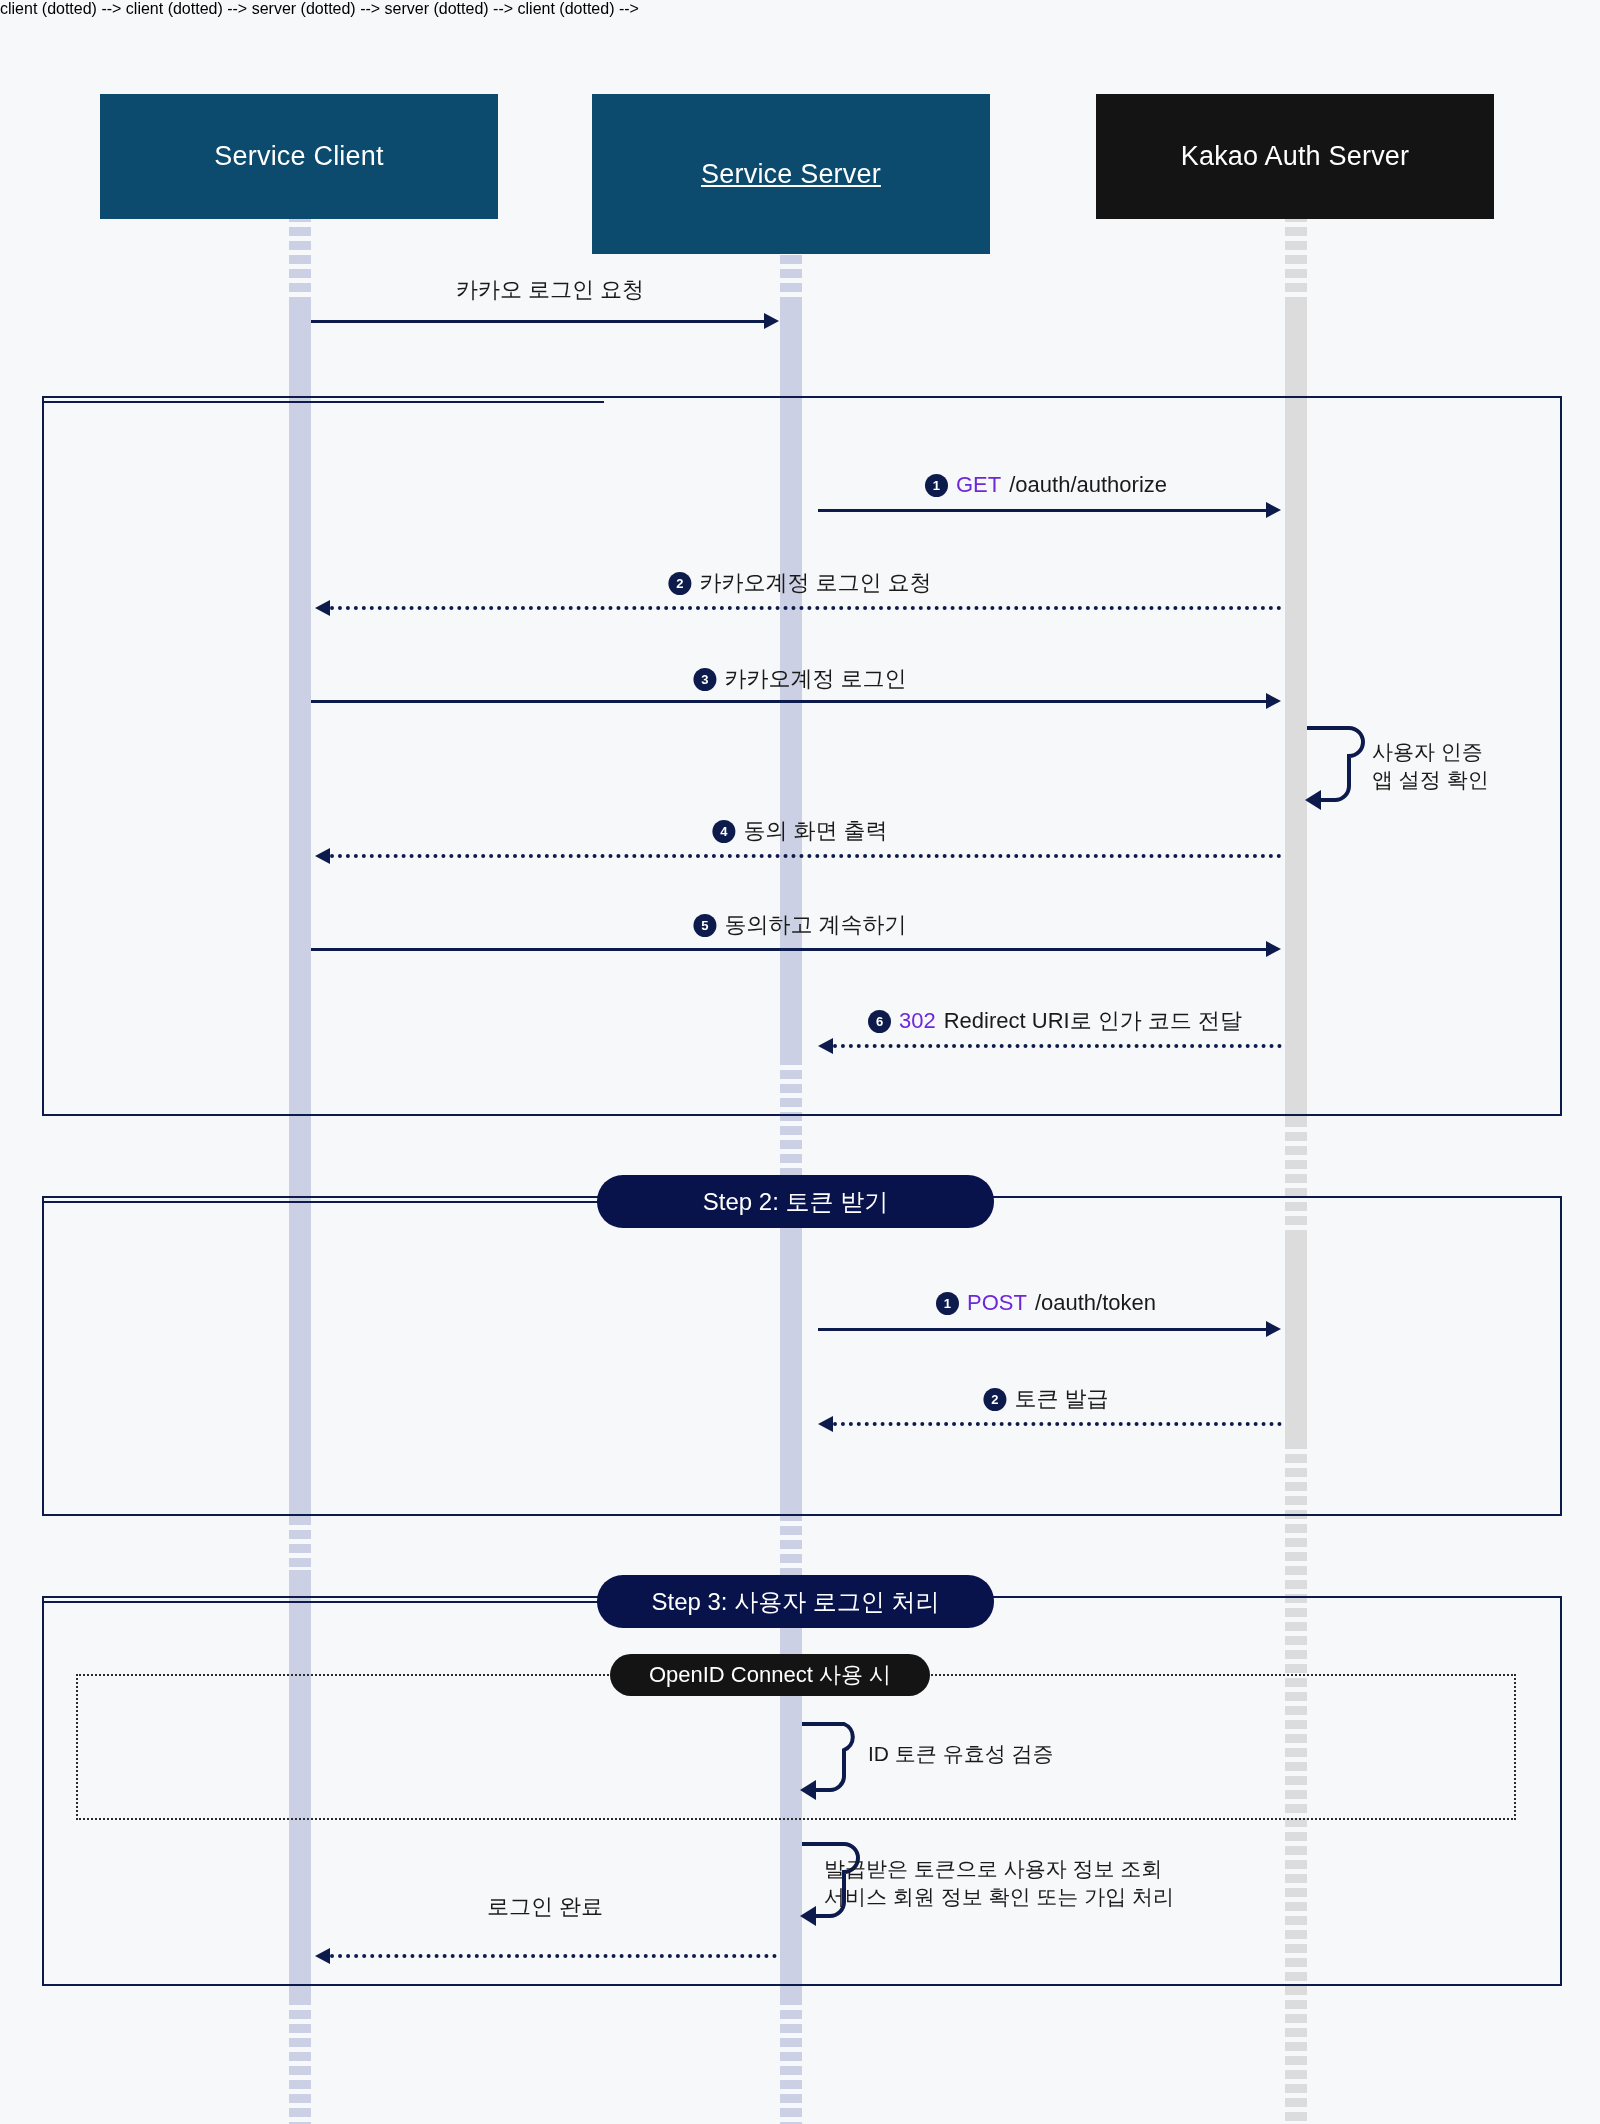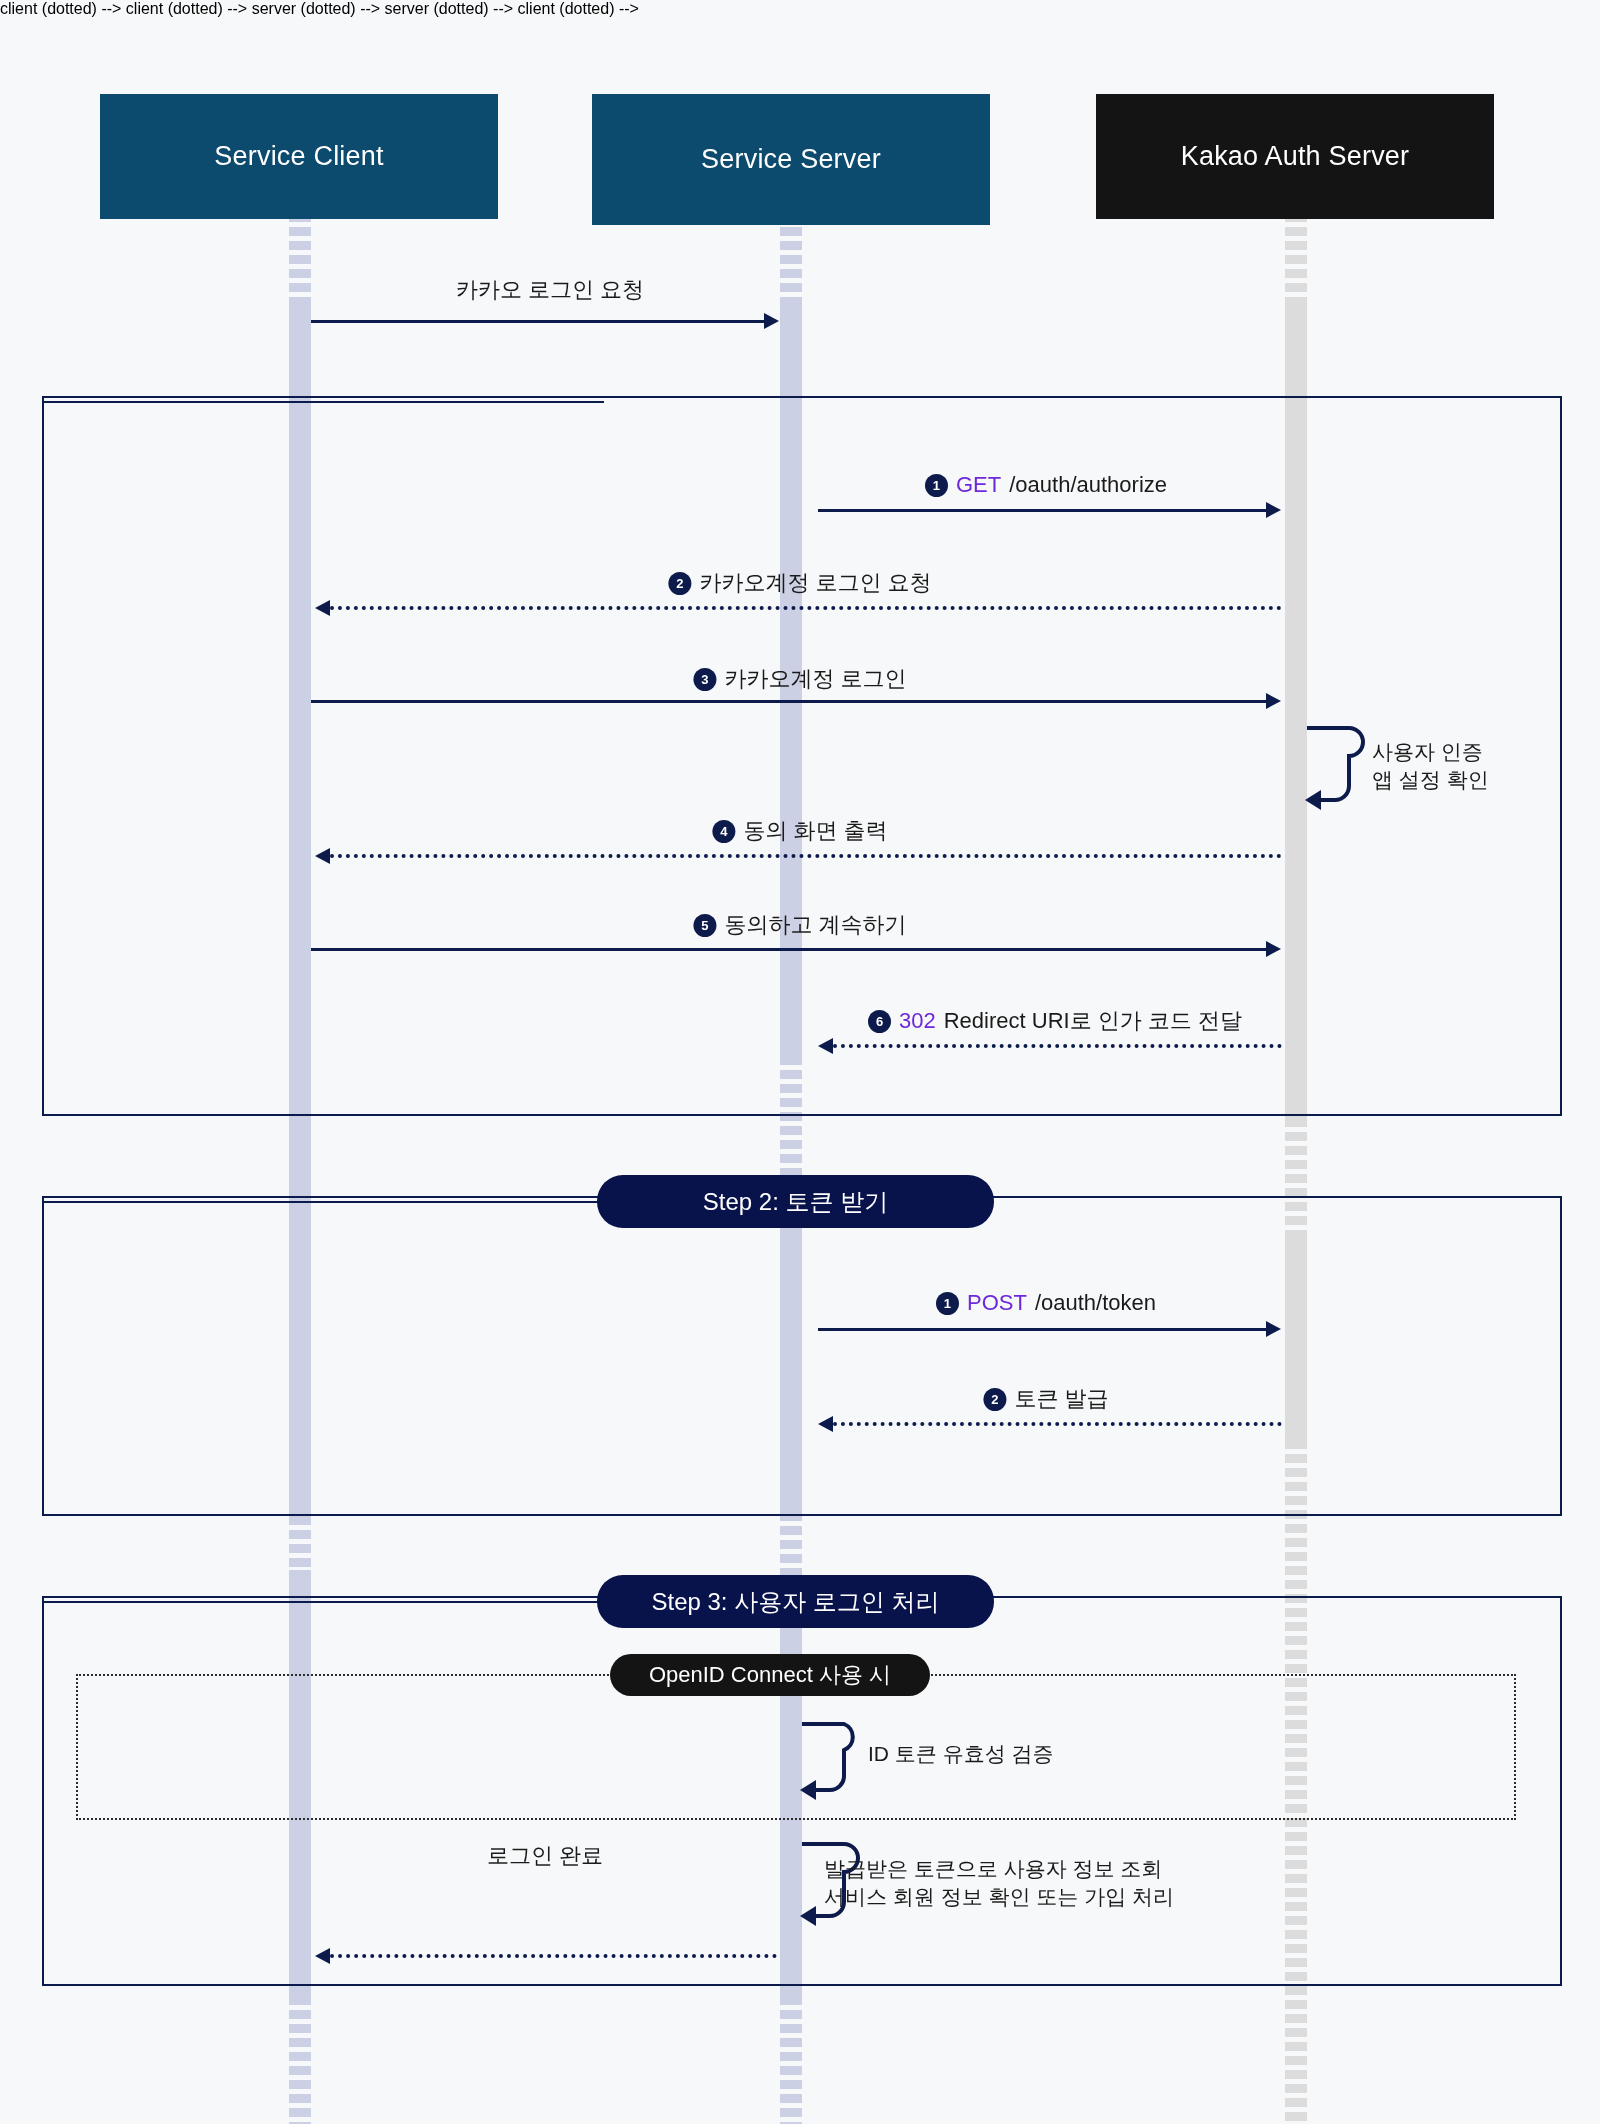--- a/index.html
+++ b/index.html
@@ -137,21 +137,21 @@
   <div class="ll-dashes-gray" style="left:1285px;top:213px;height:97px;"></div>
   <div class="lifeline ll-gray" style="left:1285px;top:300px;height:822px;"></div>
   <div class="ll-dashes-gray" style="left:1285px;top:1118px;height:120px;"></div>
   <div class="lifeline ll-gray" style="left:1285px;top:1234px;height:210px;"></div>
   <div class="ll-dashes-gray" style="left:1285px;top:1440px;height:684px;"></div>
 
   
   <div class="actor actor-navy" style="left:100px;top:94px;width:398px;height:125px;">
     <span>Service Client</span>
   </div>
-  <div class="actor actor-navy" style="left:592px;top:94px;width:398px;height:131px;">
+  <div class="actor actor-navy" style="left:592px;top:94px;width:398px;height:160px;text-decoration:underline;">
     <span>Service Server</span>
   </div>
   <div class="actor actor-black" style="left:1096px;top:94px;width:398px;height:125px;">
     <span>Kakao Auth Server</span>
   </div>
 
   
   <div class="msg-label" style="left:550px;top:275px;">
     <span class="lbl-plain">카카오 로그인 요청</span>
   </div>
@@ -278,19 +278,19 @@
       <path d="M2 6 H44 A14 14 0 0 1 44 34 V64 A14 14 0 0 1 30 78 H16" fill="none" stroke="#0d1b4c" stroke-width="4"></path>
       <polygon points="16,68 16,88 0,78" fill="#0d1b4c"></polygon>
     </svg>
   </div>
   <div class="note" style="left:824px;top:1855px;">
     <div>발급받은 토큰으로 사용자 정보 조회</div>
     <div>서비스 회원 정보 확인 또는 가입 처리</div>
   </div>
 
    client (dotted) --&gt;
-  <div class="msg-label" style="left:545px;top:1841px;">
+  <div class="msg-label" style="left:545px;top:1892px;">
     <span class="lbl-plain">로그인 완료</span>
   </div>
   <div class="msg-line dotted" style="left:330px;top:1954px;width:447px;"></div>
   <div class="arrow-l" style="left:315px;top:1948px;"></div>
 
 </div>
 
 </body></html>

